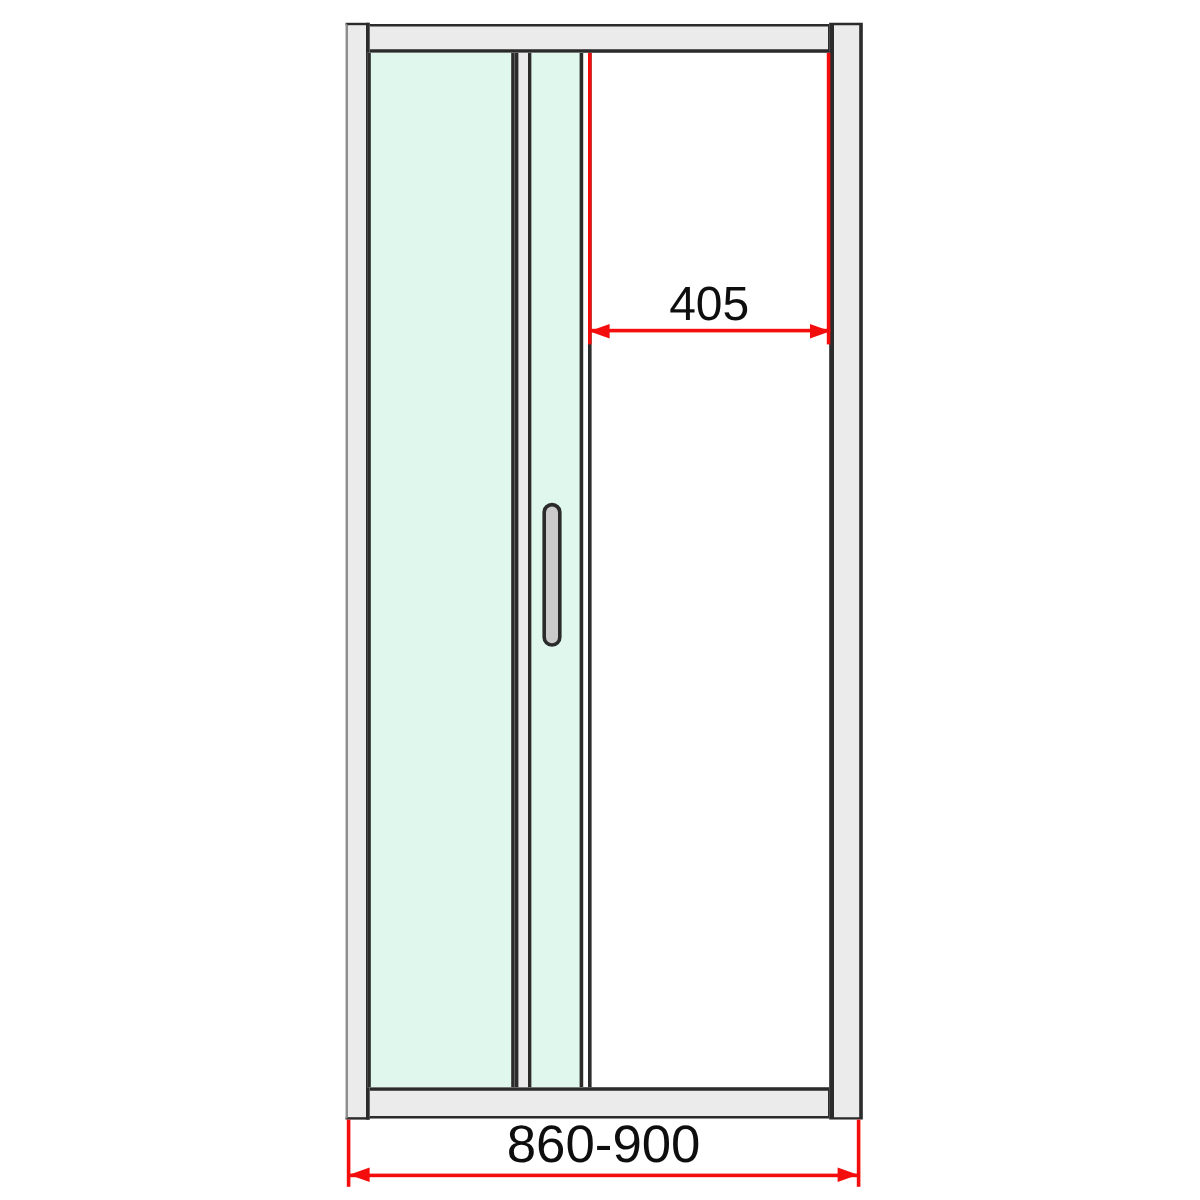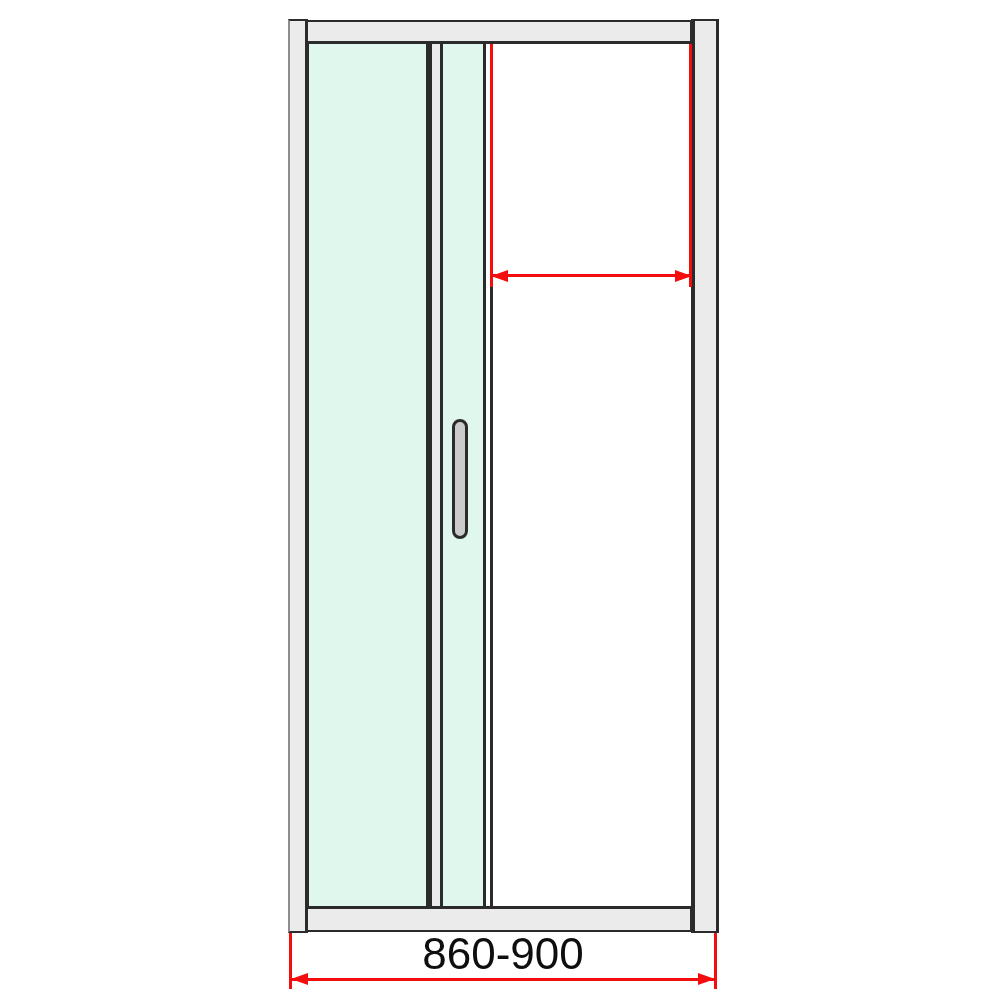--- a/index.html
+++ b/index.html
@@ -67,20 +67,21 @@
   <div class="abs edge-line"></div>
   <div class="abs handle"></div>
 
   <div class="abs profile right-profile"></div>
 
   <div class="abs dim dim-405-vl"></div>
   <div class="abs dim dim-405-vr"></div>
   <div class="abs dim dim-405-h"></div>
   <div class="abs arrow arrow-left a-405-l"></div>
   <div class="abs arrow arrow-right a-405-r"></div>
+  <div class="abs dim-label label-405">405</div>
 
   <div class="abs dim dim-860-vl"></div>
   <div class="abs dim dim-860-vr"></div>
   <div class="abs dim dim-860-h"></div>
   <div class="abs arrow arrow-left a-860-l"></div>
   <div class="abs arrow arrow-right a-860-r"></div>
   <div class="abs dim-label label-860">860-900</div>
 
 </div>
 

